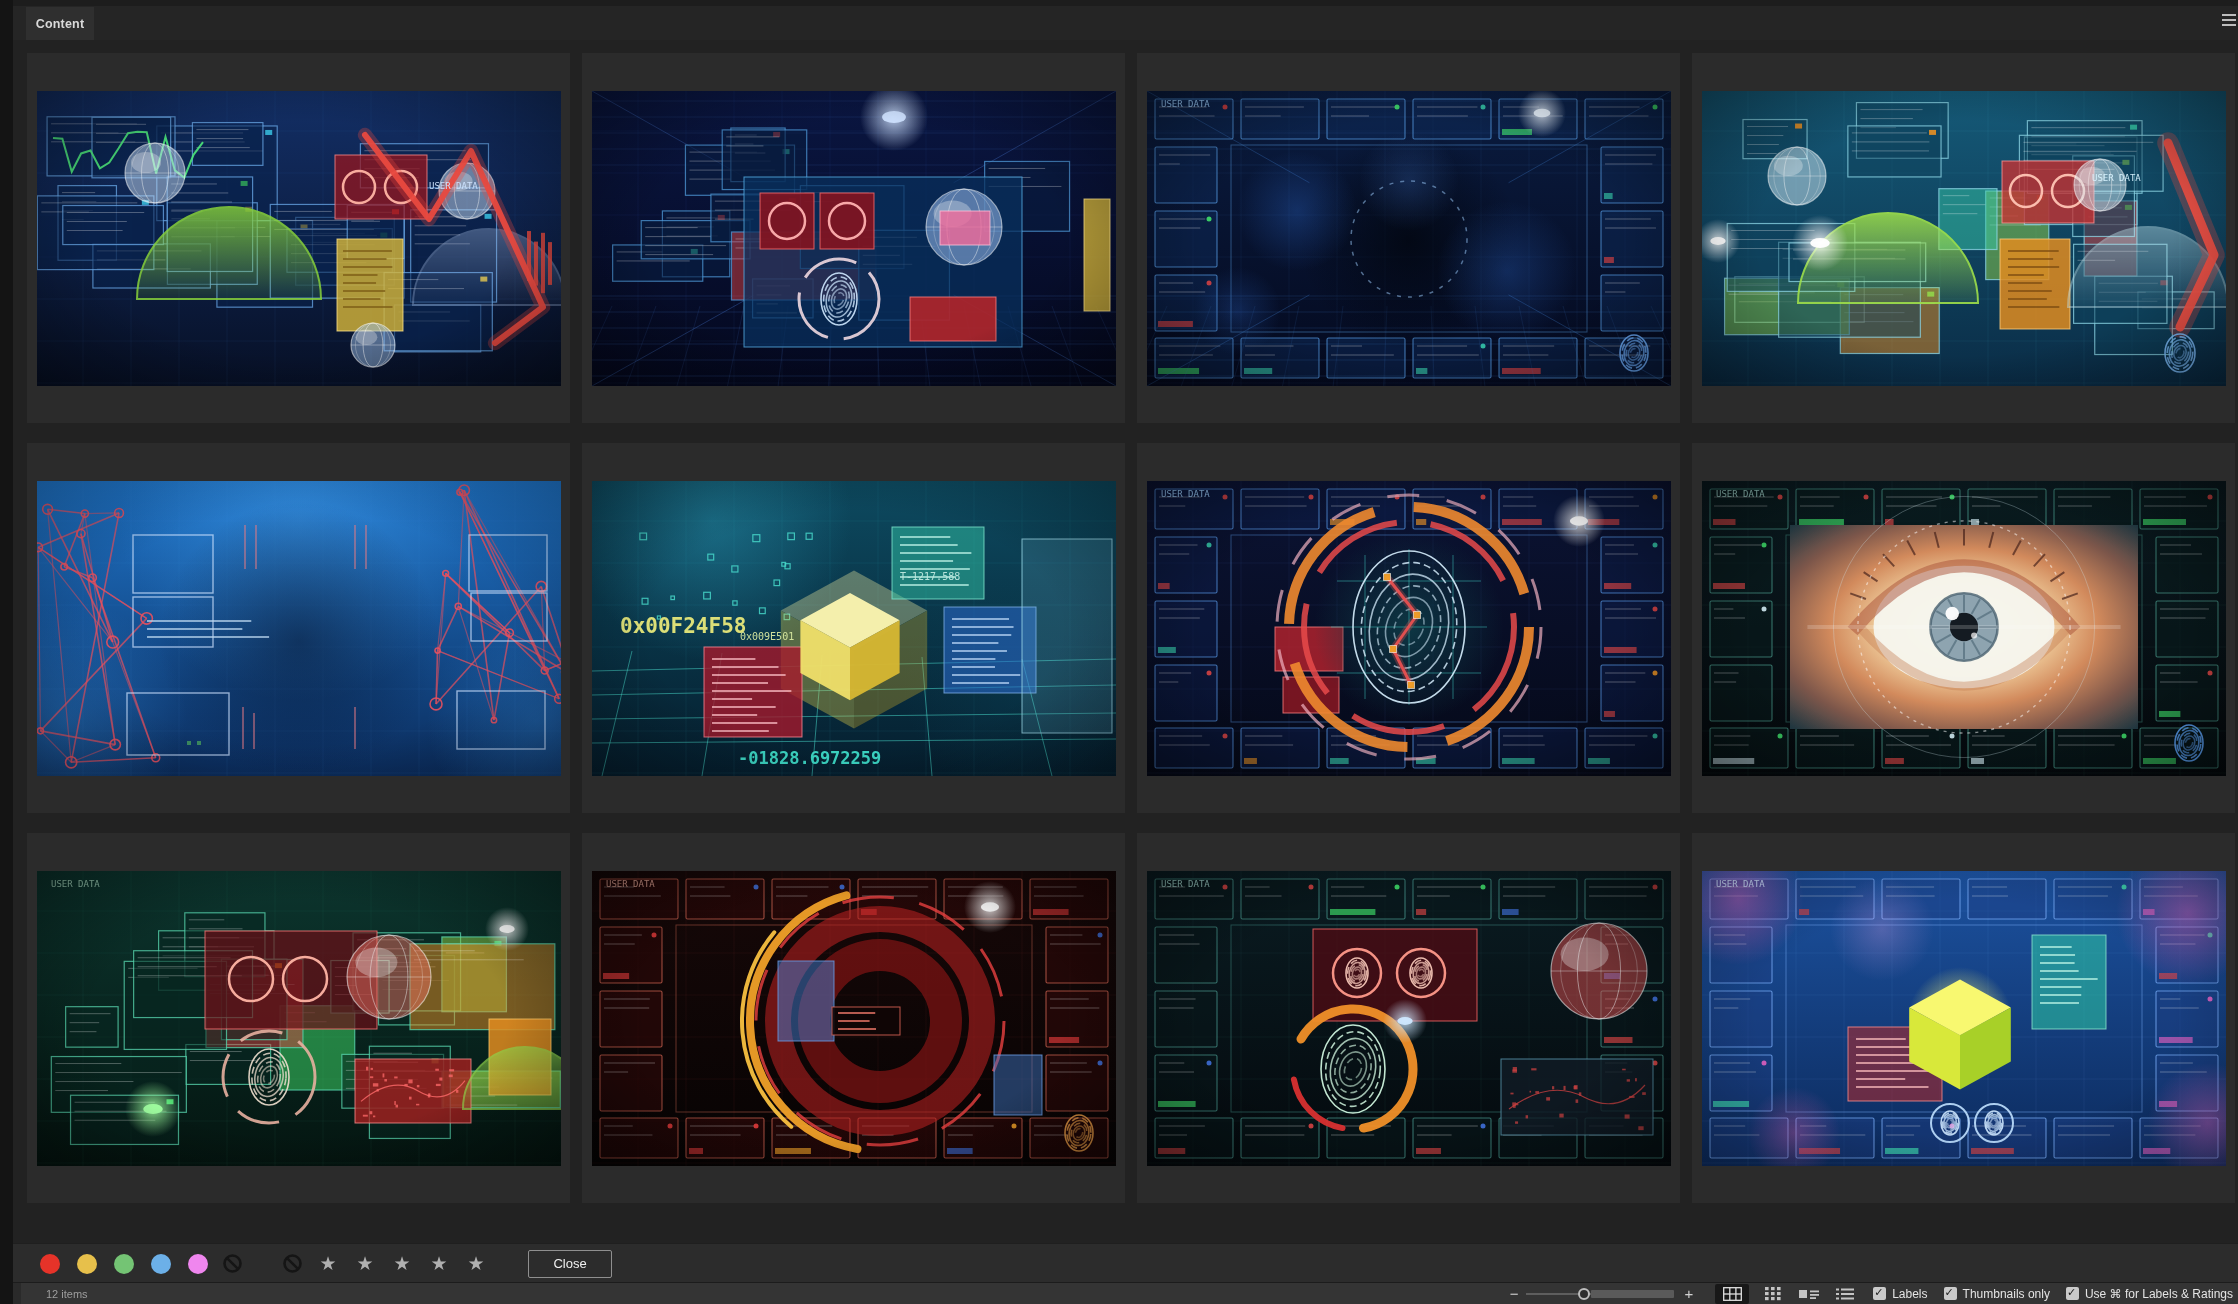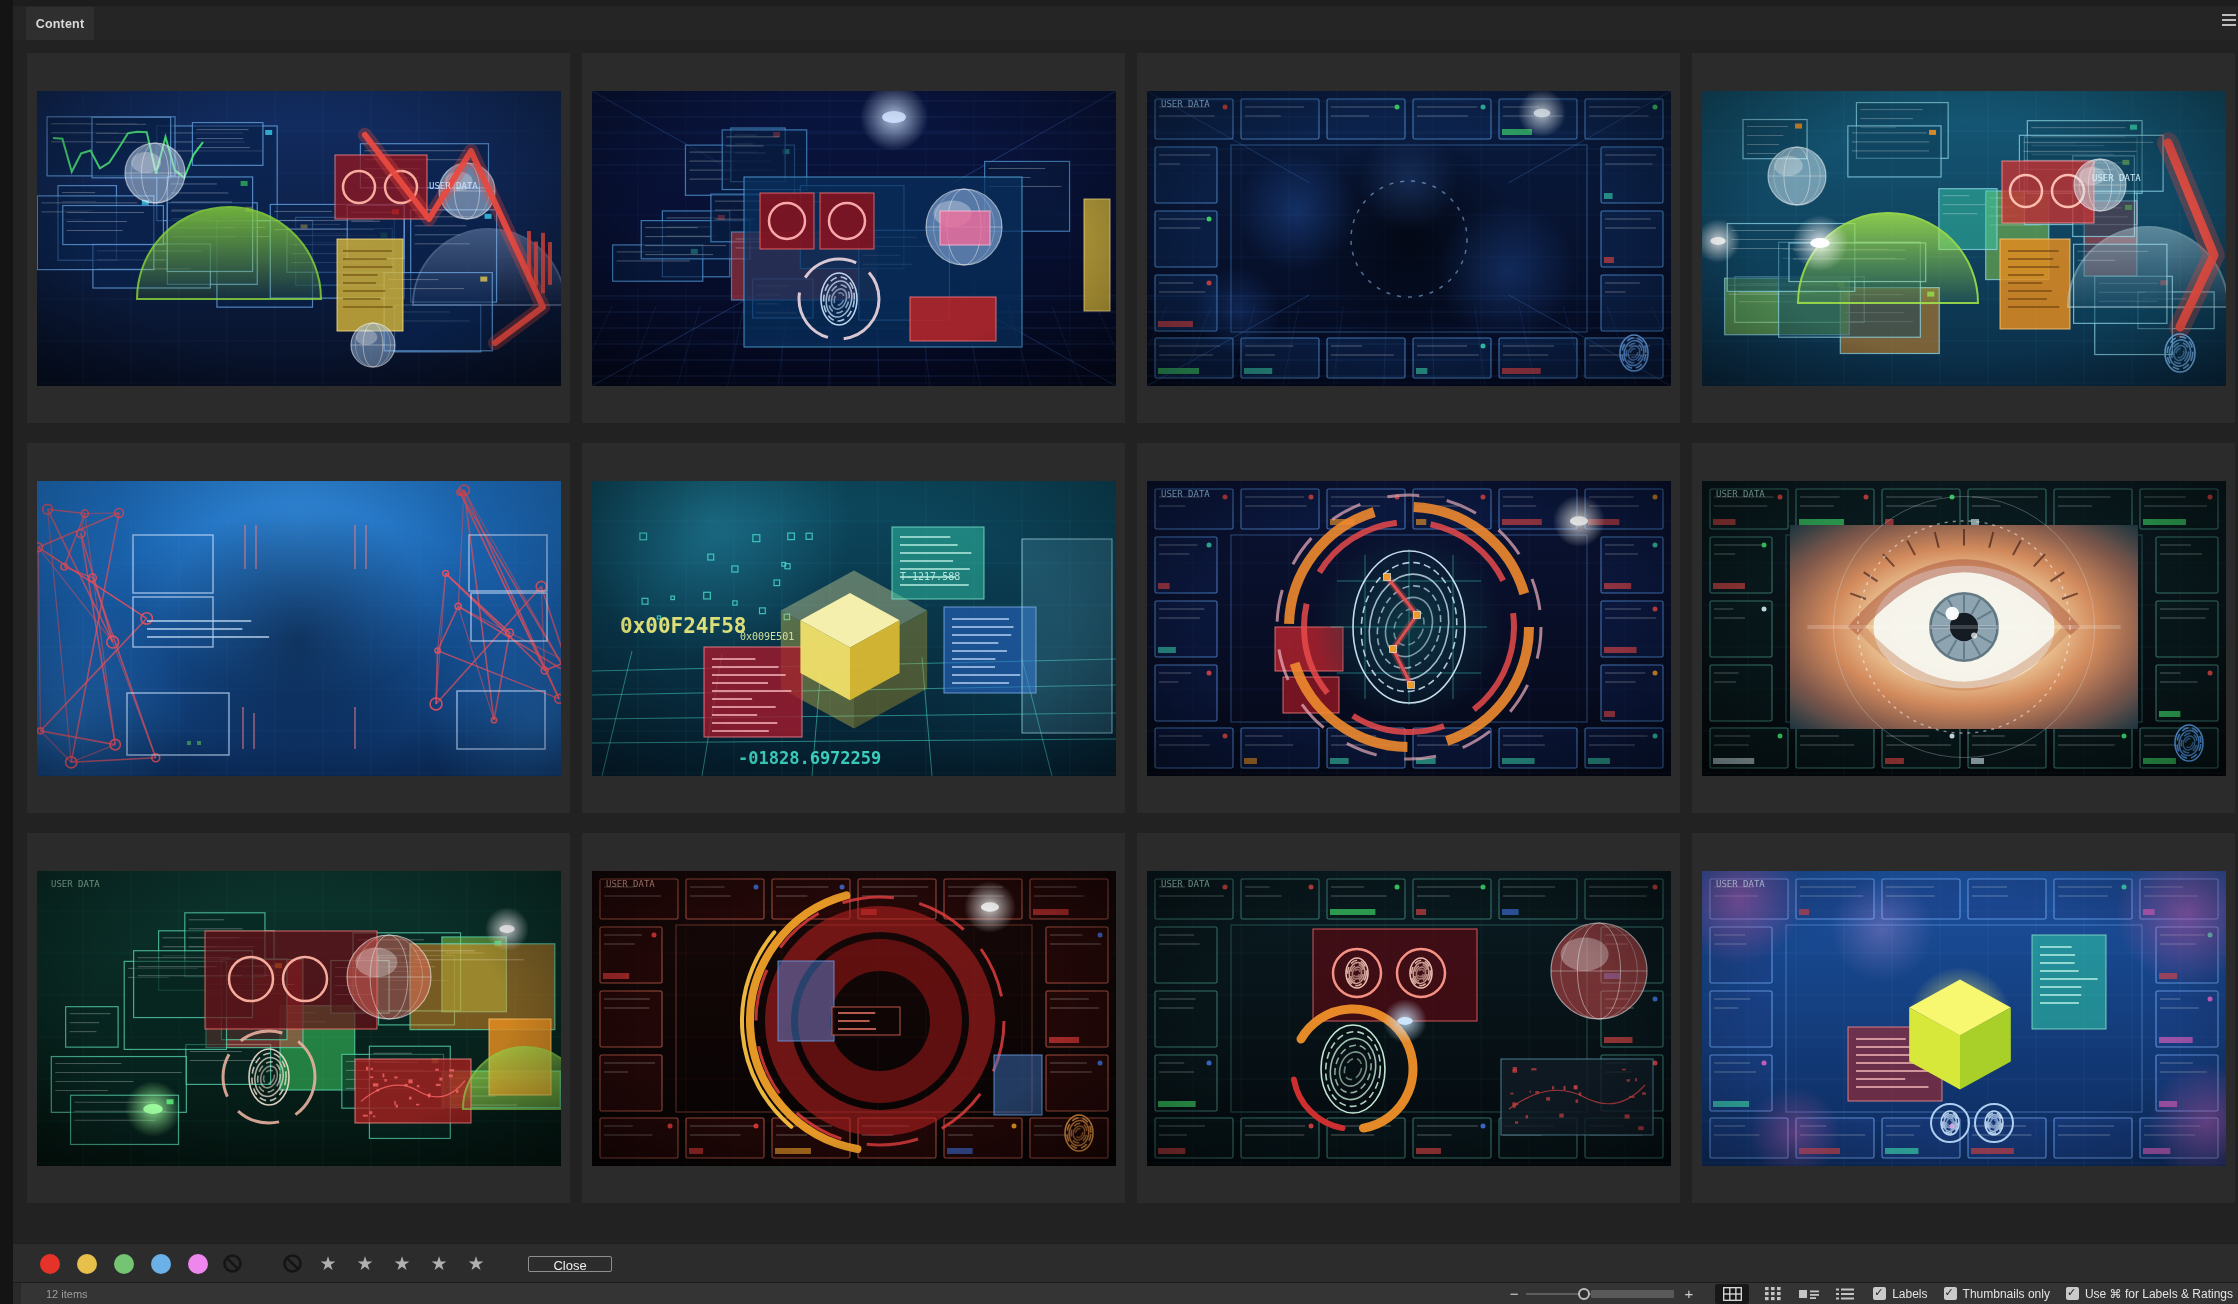--- a/index.html
+++ b/index.html
@@ -27,21 +27,21 @@
   
   .toolbar{position:absolute;left:0;right:0;bottom:21px;height:39px;background:#2c2c2c;
            border-top:1px solid #1f1f1f;display:flex;align-items:center;}
   .labels{display:flex;align-items:center;gap:17px;margin-left:27px;}
   .dot{width:20px;height:20px;border-radius:50%;cursor:pointer;}
   .slash{margin-left:14px;cursor:pointer;}
   .slash.second{margin-left:39px;}
   .stars{display:flex;align-items:center;margin-left:14px;}
   .star{width:22px;margin-right:15px;text-align:center;font-size:19px;color:#b0b0b0;
         line-height:20px;cursor:pointer;}
-  .close-btn{margin-left:26px;width:84px;height:16px;background:transparent;border:1px solid #8f8f8f;
+  .close-btn{margin-left:26px;width:84px;height:28px;background:transparent;border:1px solid #8f8f8f;
              color:#f0f0f0;font-size:13px;font-family:inherit;border-radius:2px;cursor:pointer;}
 
   
   .statusbar{position:absolute;left:0;right:0;bottom:0;height:21px;background:#343434;
              border-top:1px solid #1c1c1c;display:flex;align-items:center;color:#9e9e9e;font-size:11px;}
   .statusbar::before{content:"";position:absolute;left:0;top:0;bottom:0;width:8px;background:#2a2a2a;}
   .items{margin-left:33px;}
   .sb-right{margin-left:auto;display:flex;align-items:center;margin-right:18px;}
   .zoomglyph{color:#d2d2d2;font-size:15px;line-height:1;cursor:pointer;}
   .slider{position:relative;width:148px;height:14px;margin:0 10px 0 8px;cursor:pointer;}

